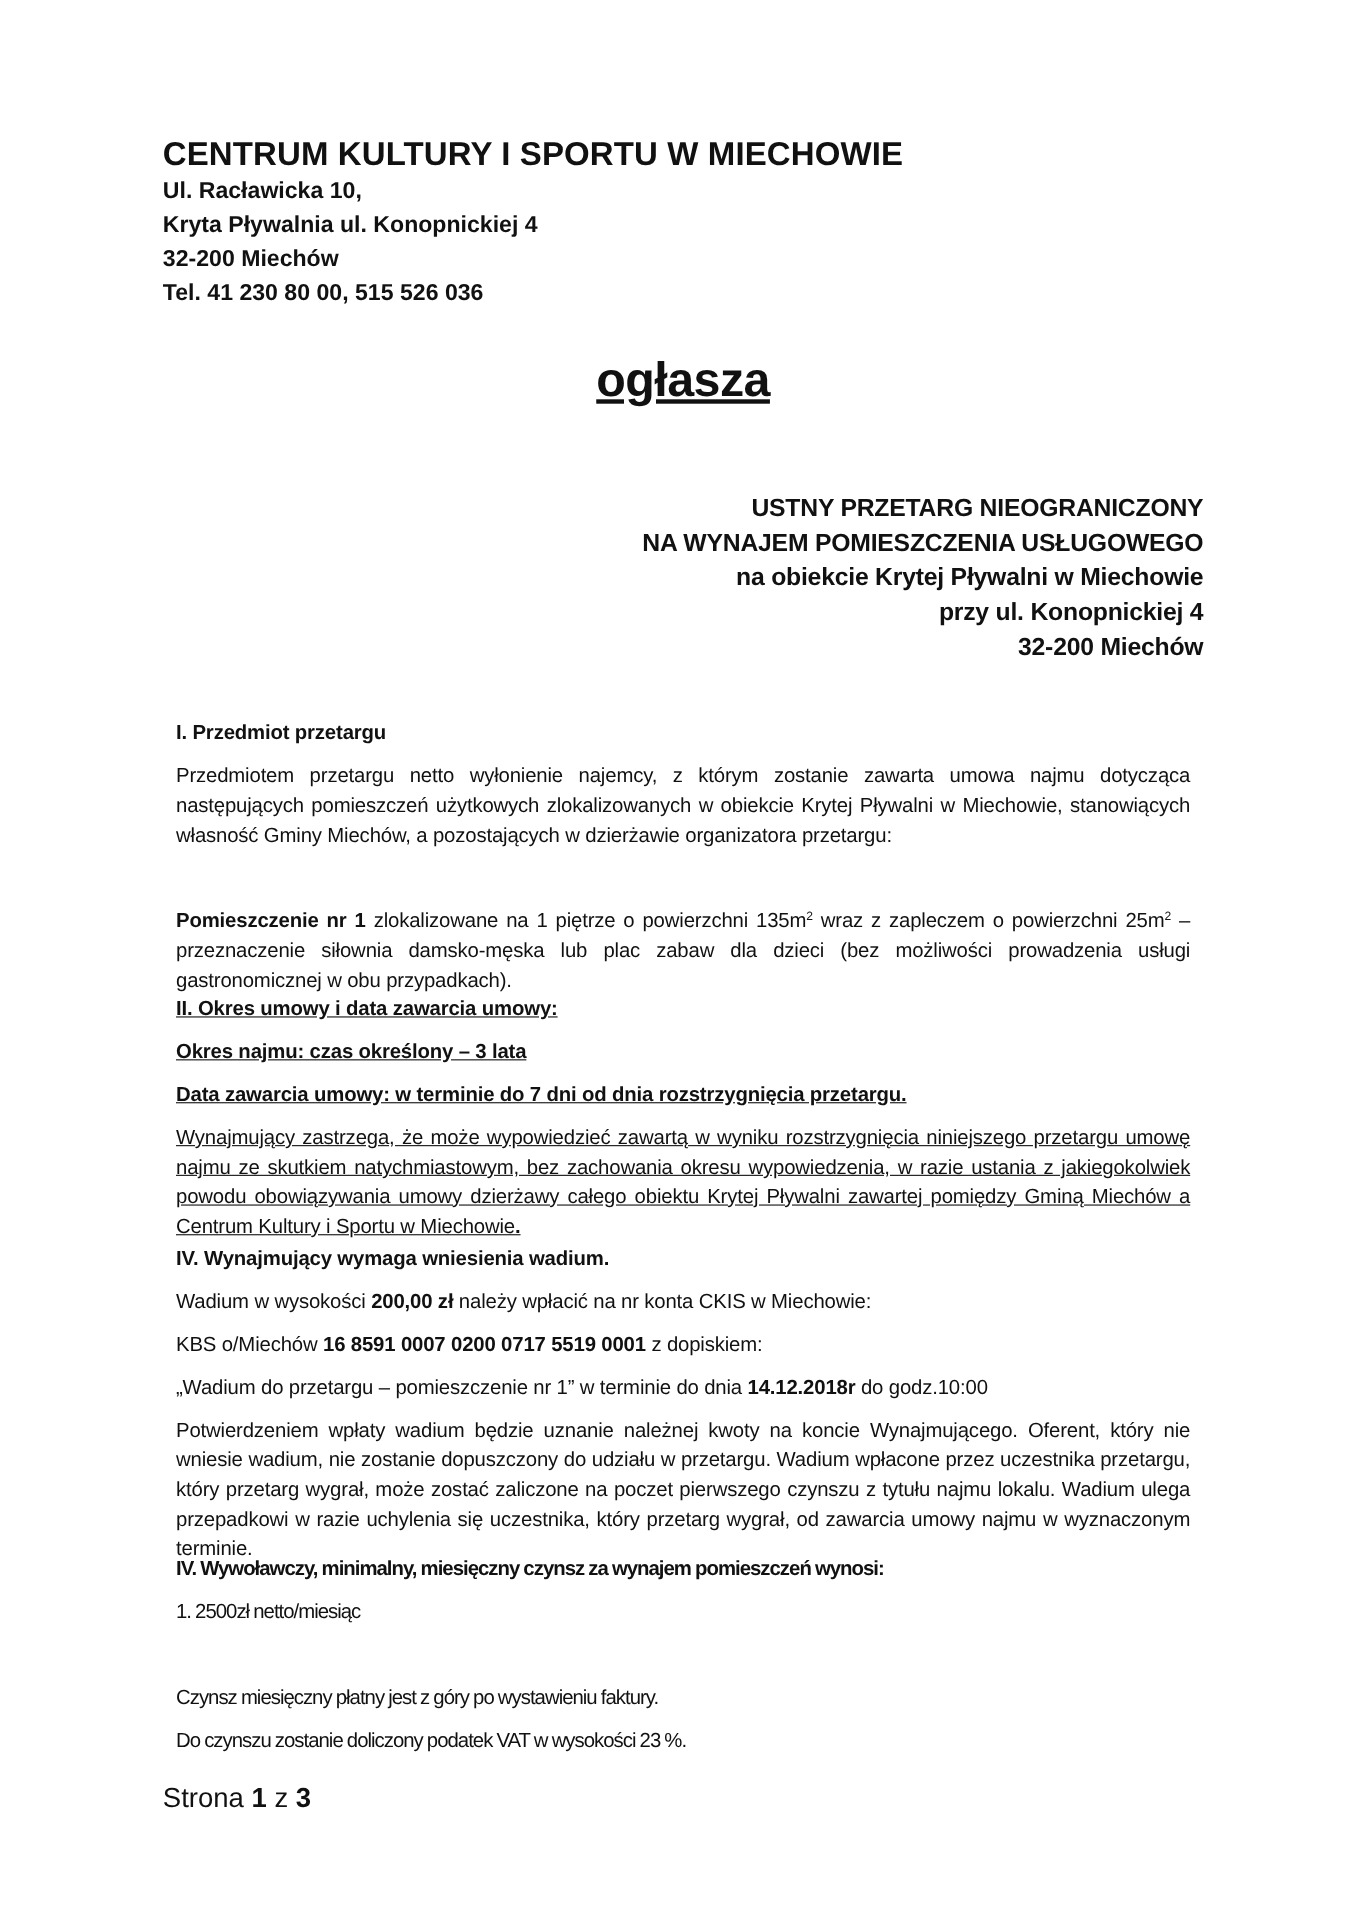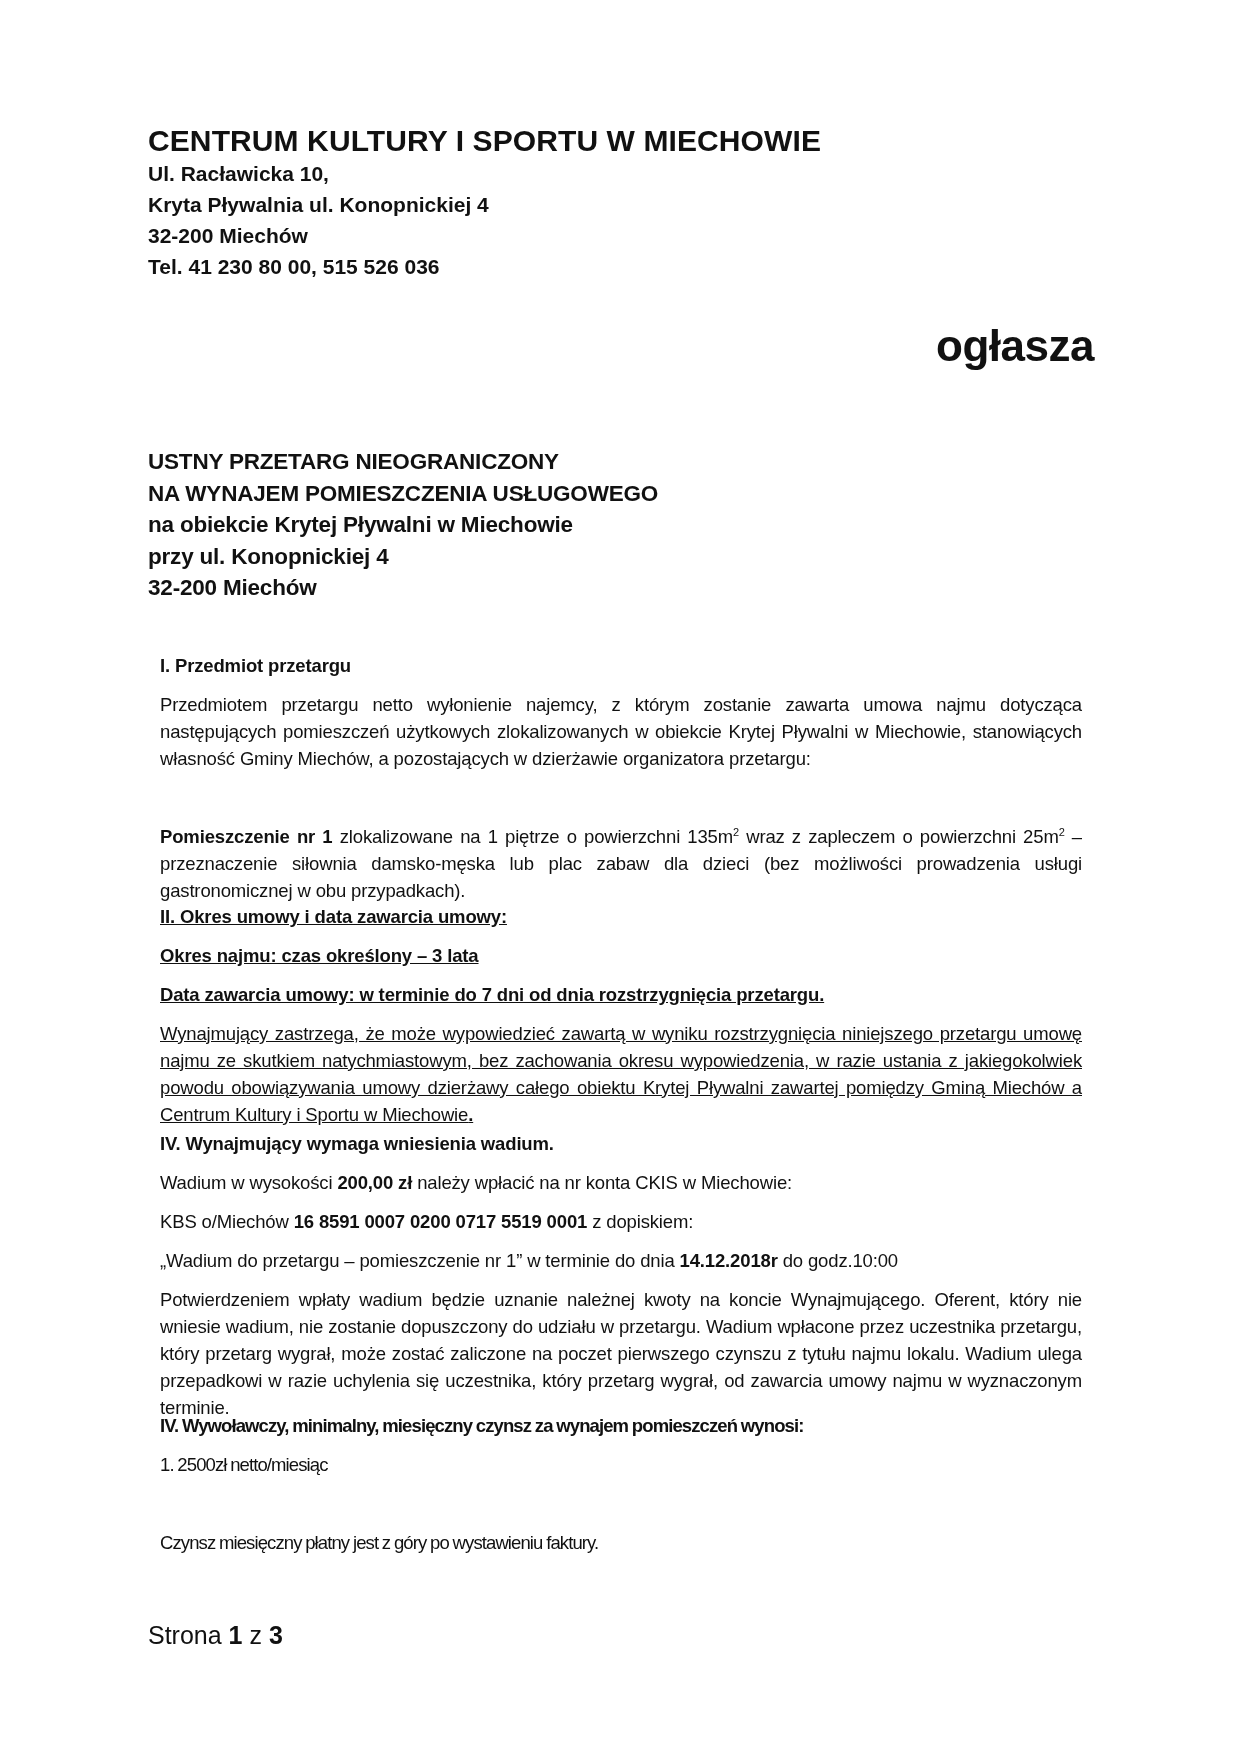--- a/index.html
+++ b/index.html
@@ -32,32 +32,33 @@
     .org-name {
       font-size: 30px;
       line-height: 34px;
       letter-spacing: 0.1px;
     }
     .announce {
       position: absolute;
       left: 0;
       width: 946px;
       top: 318px;
-      text-align: right;
+      text-align: center;
       font-weight: bold;
       font-size: 44px;
       line-height: 56px;
       letter-spacing: -0.5px;
+      text-decoration: underline;
     }
     .title-block {
       position: absolute;
       left: 0;
       width: 946px;
       top: 446px;
-      text-align: left;
+      text-align: right;
       font-weight: bold;
       font-size: 22.5px;
       line-height: 31.5px;
       letter-spacing: -0.2px;
     }
     .body-block {
       position: absolute;
       left: 0;
       width: 946px;
       font-size: 18.5px;
@@ -129,17 +130,18 @@
     <p><span>KBS o/Miechów </span><span class="b">16 8591 0007 0200 0717 5519 0001</span><span> z dopiskiem:</span></p>
     <p><span> „Wadium do przetargu  – pomieszczenie nr 1” w terminie do dnia </span><span class="b">14.12.2018r</span><span> do godz.10:00</span></p>
     <p class="justify">Potwierdzeniem wpłaty wadium będzie uznanie należnej kwoty na koncie Wynajmującego. Oferent, który nie wniesie wadium, nie zostanie dopuszczony do udziału w przetargu. Wadium wpłacone przez uczestnika przetargu, który przetarg wygrał, może zostać zaliczone na poczet pierwszego czynszu z tytułu najmu lokalu. Wadium ulega przepadkowi w razie uchylenia się uczestnika, który przetarg wygrał, od zawarcia umowy najmu w wyznaczonym terminie.</p>
   </div>
 
   <div class="body-block condensed" style="top: 1400px;">
     <p class="h">IV. Wywoławczy, minimalny, miesięczny czynsz za wynajem pomieszczeń wynosi:</p>
     <p>1. 2500zł netto/miesiąc</p>
     <p style="height: 27px;"></p>
     <p>Czynsz miesięczny płatny jest z góry po wystawieniu faktury.</p>
+    <p>Do czynszu zostanie doliczony podatek VAT w wysokości 23 %.</p>
   </div>
 
   <div class="footer"><span>Strona </span><span class="b">1</span><span> z </span><span class="b">3</span></div>
 
 </div>
 
 </body></html>

